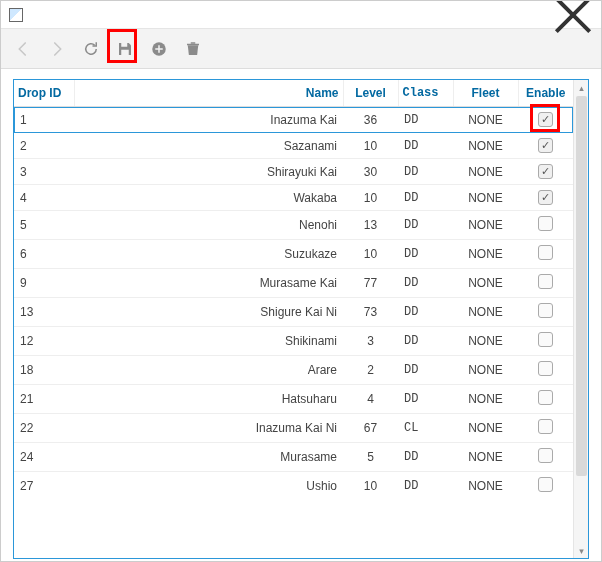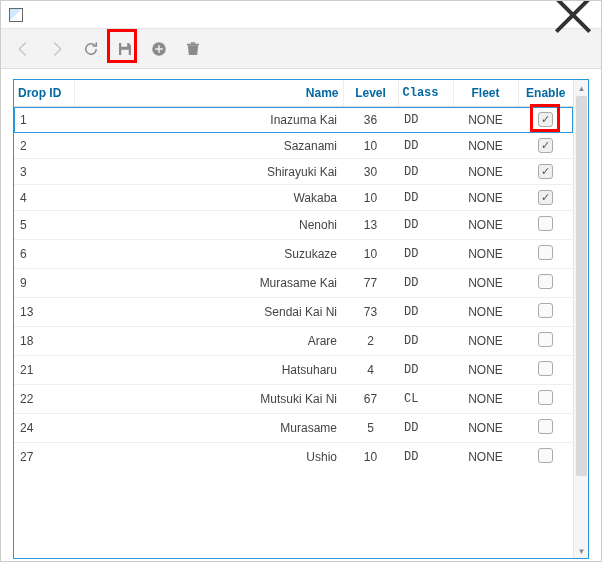--- a/index.html
+++ b/index.html
@@ -244,22 +244,30 @@
             <tr>
               <td class="col-dropid">9</td>
               <td class="col-name">Murasame Kai</td>
               <td class="col-level">77</td>
               <td class="col-class">DD</td>
               <td class="col-fleet">NONE</td>
               <td class="col-enable" style="position:relative;"><span class="chk"></span></td>
             </tr>
             <tr>
               <td class="col-dropid">13</td>
-              <td class="col-name">Sendai Kai Ni</td>
+              <td class="col-name">Shigure Kai Ni</td>
               <td class="col-level">73</td>
+              <td class="col-class">DD</td>
+              <td class="col-fleet">NONE</td>
+              <td class="col-enable" style="position:relative;"><span class="chk"></span></td>
+            </tr>
+            <tr>
+              <td class="col-dropid">12</td>
+              <td class="col-name">Shikinami</td>
+              <td class="col-level">3</td>
               <td class="col-class">DD</td>
               <td class="col-fleet">NONE</td>
               <td class="col-enable" style="position:relative;"><span class="chk"></span></td>
             </tr>
             <tr>
               <td class="col-dropid">18</td>
               <td class="col-name">Arare</td>
               <td class="col-level">2</td>
               <td class="col-class">DD</td>
               <td class="col-fleet">NONE</td>
@@ -268,21 +276,21 @@
             <tr>
               <td class="col-dropid">21</td>
               <td class="col-name">Hatsuharu</td>
               <td class="col-level">4</td>
               <td class="col-class">DD</td>
               <td class="col-fleet">NONE</td>
               <td class="col-enable" style="position:relative;"><span class="chk"></span></td>
             </tr>
             <tr>
               <td class="col-dropid">22</td>
-              <td class="col-name">Mutsuki Kai Ni</td>
+              <td class="col-name">Inazuma Kai Ni</td>
               <td class="col-level">67</td>
               <td class="col-class">CL</td>
               <td class="col-fleet">NONE</td>
               <td class="col-enable" style="position:relative;"><span class="chk"></span></td>
             </tr>
             <tr>
               <td class="col-dropid">24</td>
               <td class="col-name">Murasame</td>
               <td class="col-level">5</td>
               <td class="col-class">DD</td>

